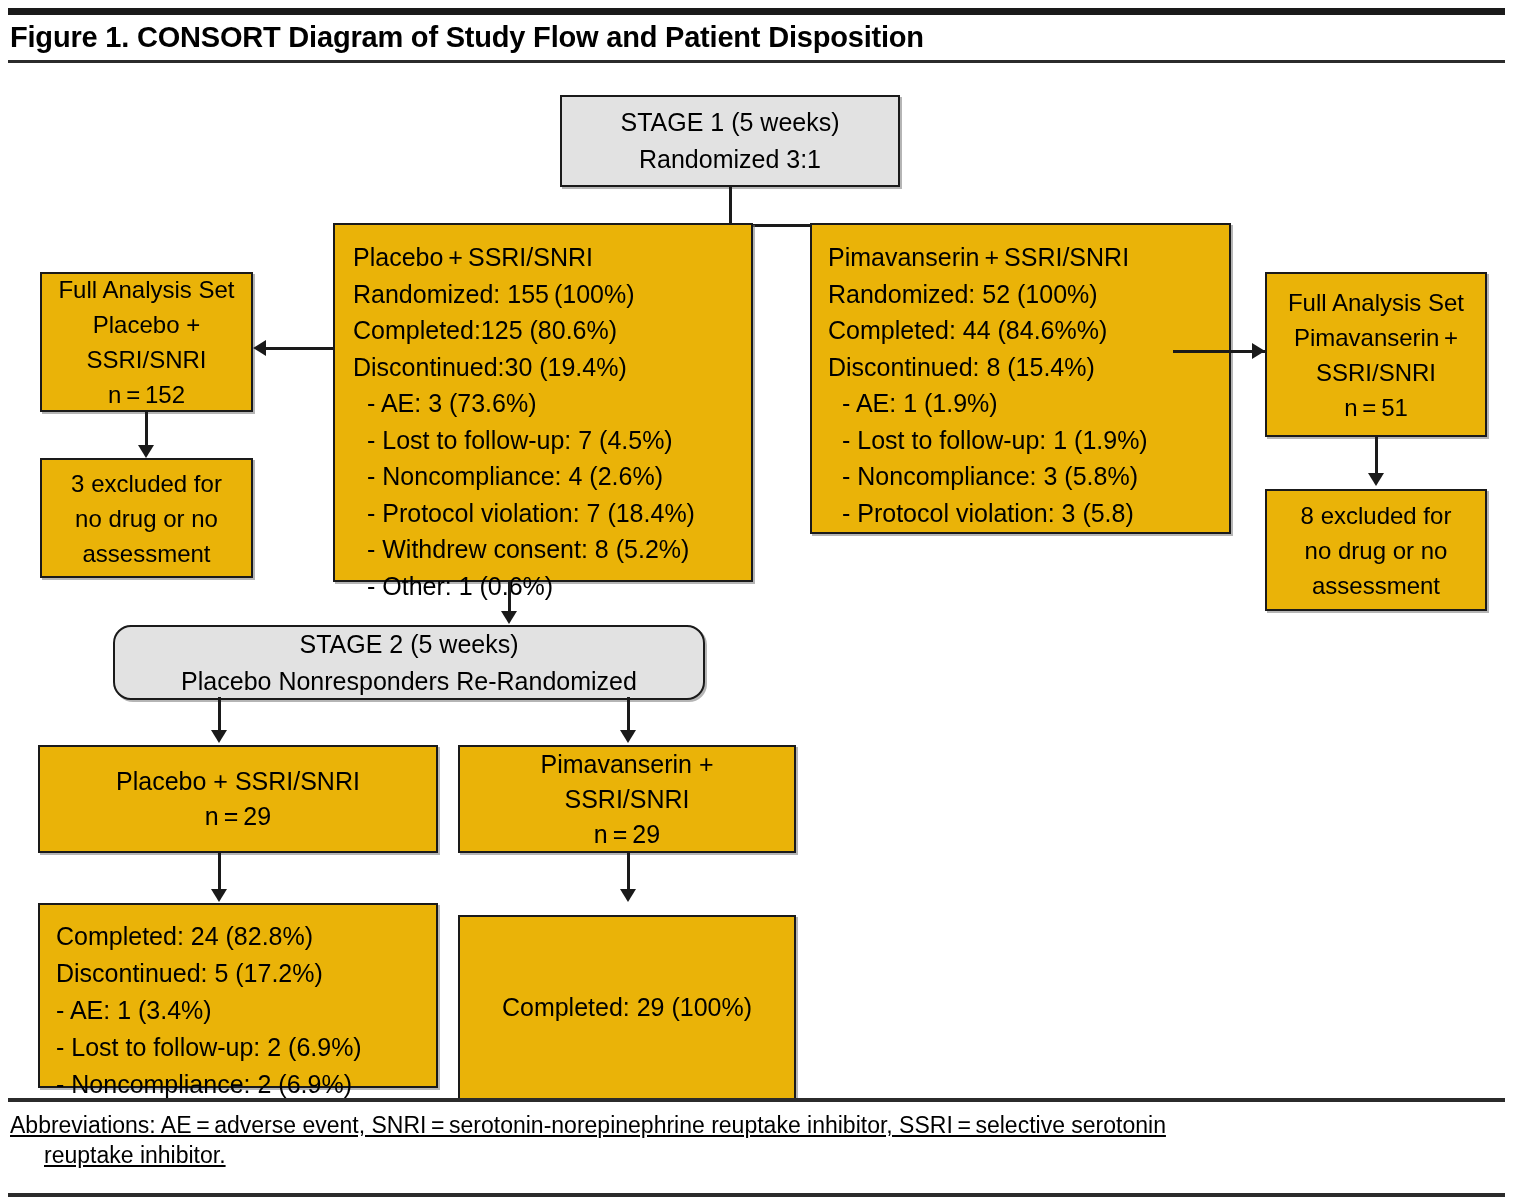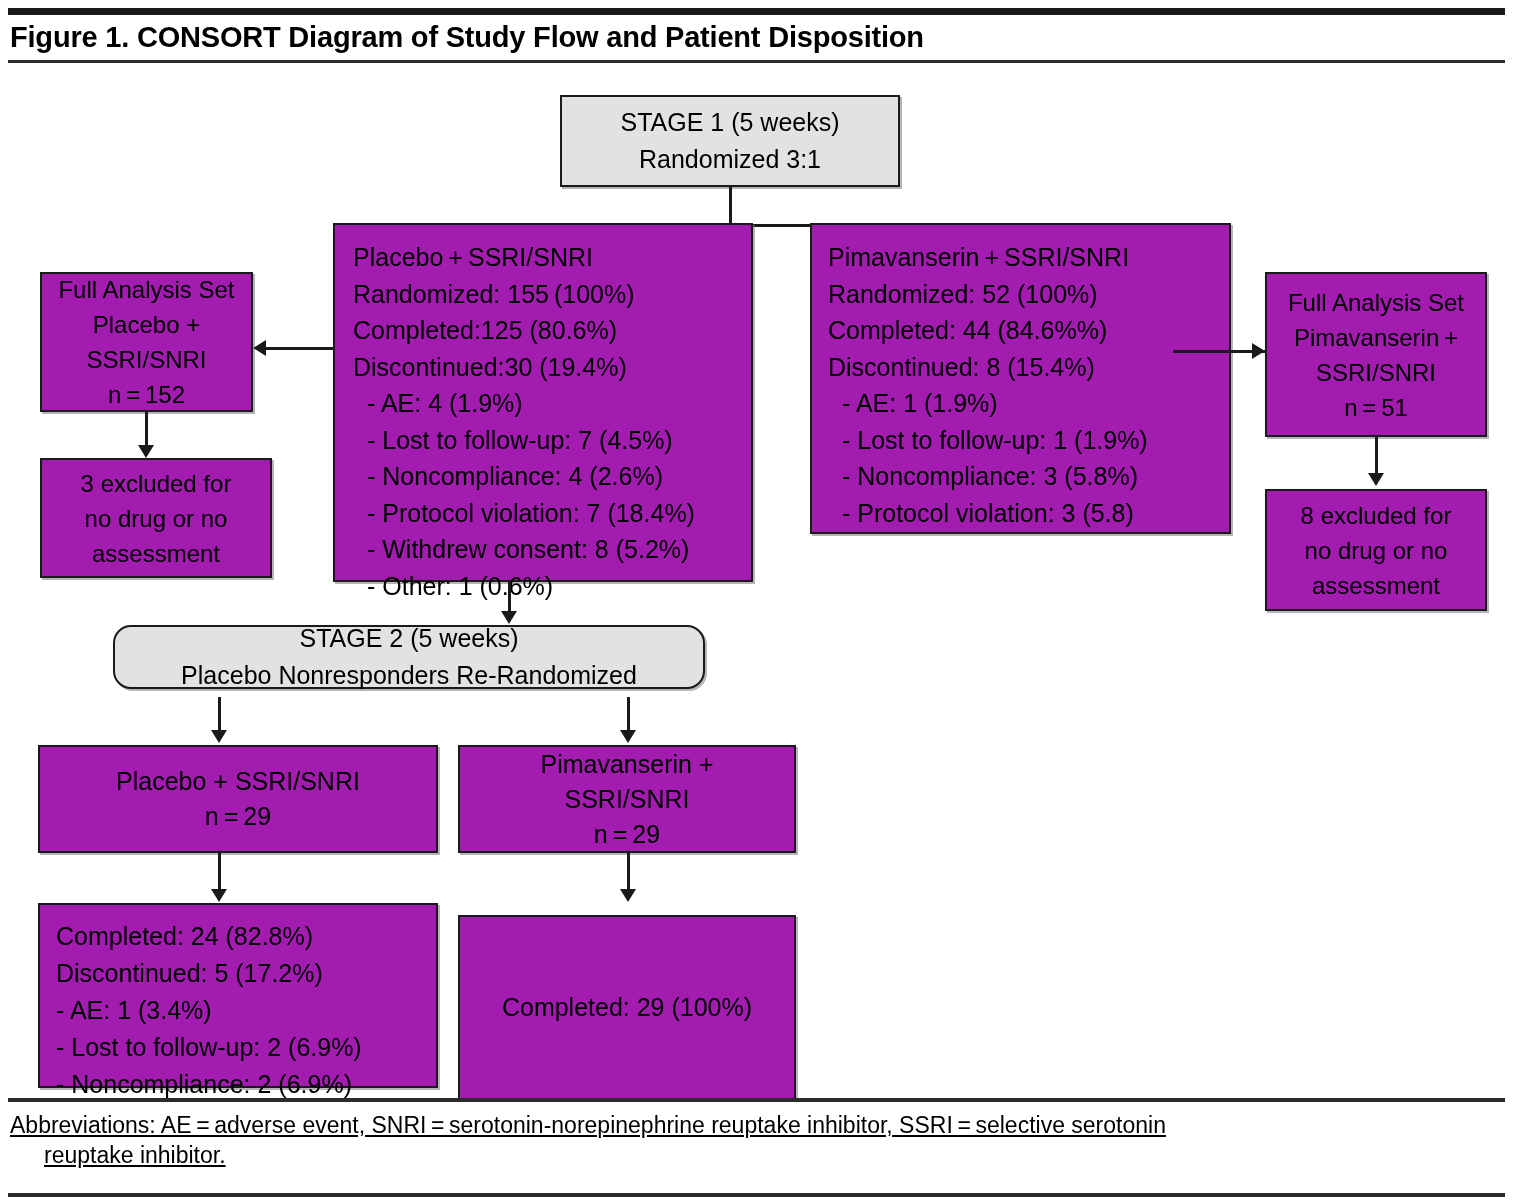--- a/index.html
+++ b/index.html
@@ -23,21 +23,21 @@
 
   .footnote{
     position:absolute;left:10px;top:1110px;width:1480px;
     font-size:23px;line-height:30px;text-decoration:underline;
   }
   .footnote .l2{display:block;padding-left:34px;}
 
   
   .box{
     position:absolute;box-sizing:border-box;
-    border:2.5px solid #1a1a1a;background:#a21caf;
+    border:2.5px solid #1a1a1a;background:#eab308;
     box-shadow:2px 2px 0 0 rgba(120,120,120,.55);
   }
   .box.shaded{background:#e2e2e2;}
   .box.rounded{border-radius:18px;}
   .ctr{display:flex;flex-direction:column;align-items:center;justify-content:center;}
   .lft{display:flex;flex-direction:column;align-items:flex-start;justify-content:flex-start;text-align:left;}
   .line{display:block;white-space:nowrap;}
 
   
   .t-stage{font-size:25px;line-height:37px;}
@@ -83,21 +83,21 @@
 <div class="vline" style="left:545px;top:224px;height:28px;"></div>
 <div class="arrow-down" style="left:538px;top:250px;"></div>
 <div class="vline" style="left:1013px;top:224px;height:28px;"></div>
 <div class="arrow-down" style="left:1006px;top:250px;"></div>
 
 <div class="box lft t-detail" style="left:333px;top:223px;width:420px;height:359px;padding:14px 0 0 18px;">
   <span class="line">Placebo + SSRI/SNRI</span>
   <span class="line">Randomized: 155 (100%)</span>
   <span class="line">Completed:125 (80.6%)</span>
   <span class="line">Discontinued:30 (19.4%)</span>
-  <span class="line indent">-  AE: 4 (1.9%)</span>
+  <span class="line indent">-  AE: 3 (73.6%)</span>
   <span class="line indent">- Lost to follow-up: 7 (4.5%)</span>
   <span class="line indent">- Noncompliance: 4 (2.6%)</span>
   <span class="line indent">- Protocol violation: 7 (18.4%)</span>
   <span class="line indent">- Withdrew consent: 8 (5.2%)</span>
   <span class="line indent">- Other: 1 (0.6%)</span>
 </div>
 
 <div class="box lft t-detail" style="left:810px;top:223px;width:421px;height:311px;padding:14px 0 0 16px;">
   <span class="line">Pimavanserin + SSRI/SNRI</span>
   <span class="line">Randomized: 52 (100%)</span>
@@ -115,21 +115,21 @@
   <span class="line">SSRI/SNRI</span>
   <span class="line">n = 152</span>
 </div>
 
 <div class="hline" style="left:266px;top:347px;width:67px;"></div>
 <div class="arrow-left" style="left:253px;top:340px;"></div>
 
 <div class="vline" style="left:145px;top:412px;height:35px;"></div>
 <div class="arrow-down" style="left:138px;top:445px;"></div>
 
-<div class="box ctr t-side" style="left:40px;top:458px;width:232px;height:120px;">
+<div class="box ctr t-side" style="left:40px;top:458px;width:213px;height:120px;">
   <span class="line">3 excluded for</span>
   <span class="line">no drug or no</span>
   <span class="line">assessment</span>
 </div>
 
 <div class="box ctr t-side" style="left:1265px;top:272px;width:222px;height:165px;">
   <span class="line">Full Analysis Set</span>
   <span class="line">Pimavanserin +</span>
   <span class="line">SSRI/SNRI</span>
   <span class="line">n = 51</span>
@@ -143,21 +143,21 @@
 
 <div class="box ctr t-side" style="left:1265px;top:489px;width:222px;height:122px;">
   <span class="line">8 excluded for</span>
   <span class="line">no drug or no</span>
   <span class="line">assessment</span>
 </div>
 
 <div class="vline" style="left:508px;top:582px;height:31px;"></div>
 <div class="arrow-down" style="left:501px;top:611px;"></div>
 
-<div class="box shaded rounded ctr t-stage" style="left:113px;top:625px;width:592px;height:64px;">
+<div class="box shaded rounded ctr t-stage" style="left:113px;top:625px;width:592px;height:75px;">
   <span class="line">STAGE 2 (5 weeks)</span>
   <span class="line">Placebo Nonresponders Re-Randomized</span>
 </div>
 
 <div class="vline" style="left:218px;top:697px;height:35px;"></div>
 <div class="arrow-down" style="left:211px;top:730px;"></div>
 <div class="vline" style="left:627px;top:697px;height:35px;"></div>
 <div class="arrow-down" style="left:620px;top:730px;"></div>
 
 <div class="box ctr t-arm" style="left:38px;top:745px;width:400px;height:108px;">

